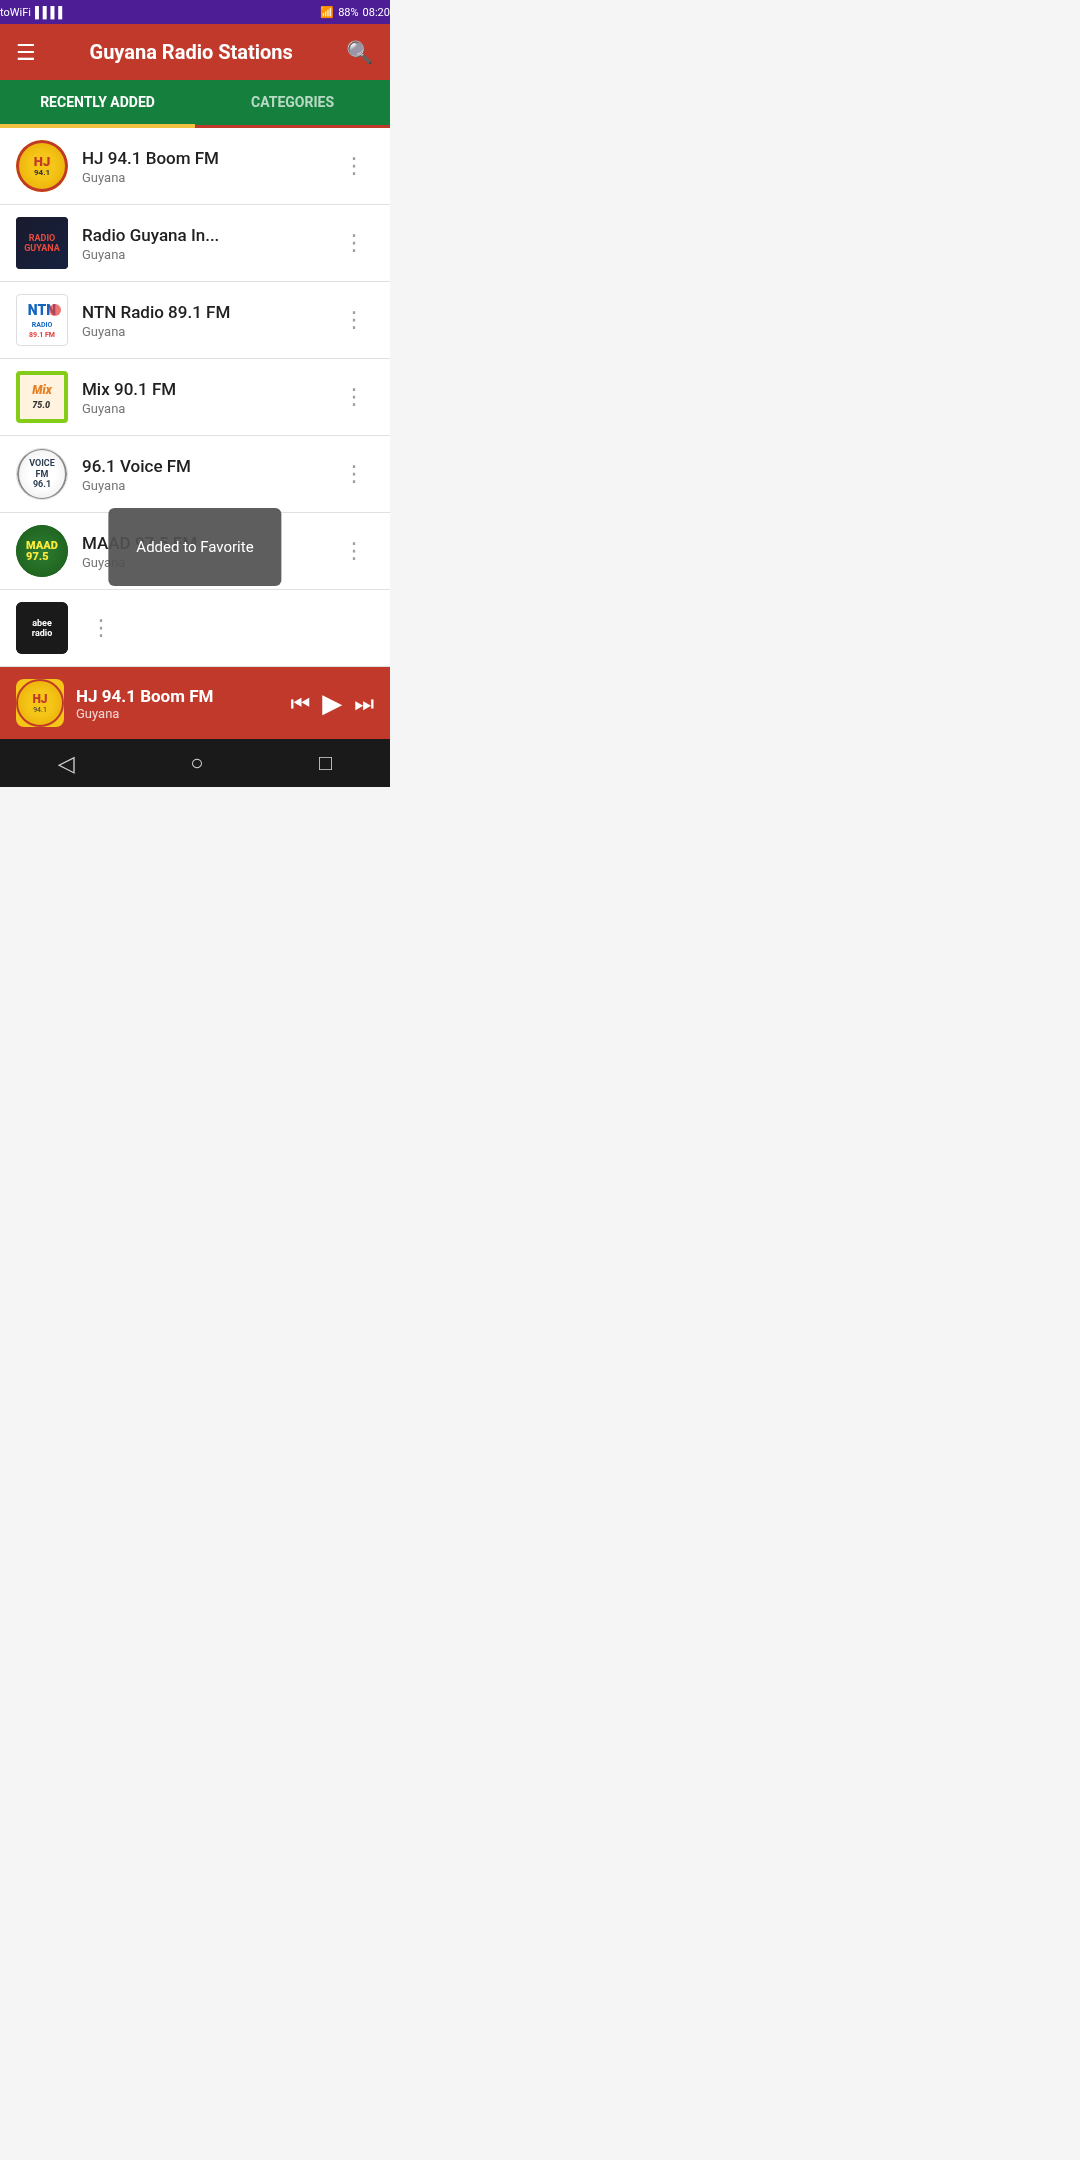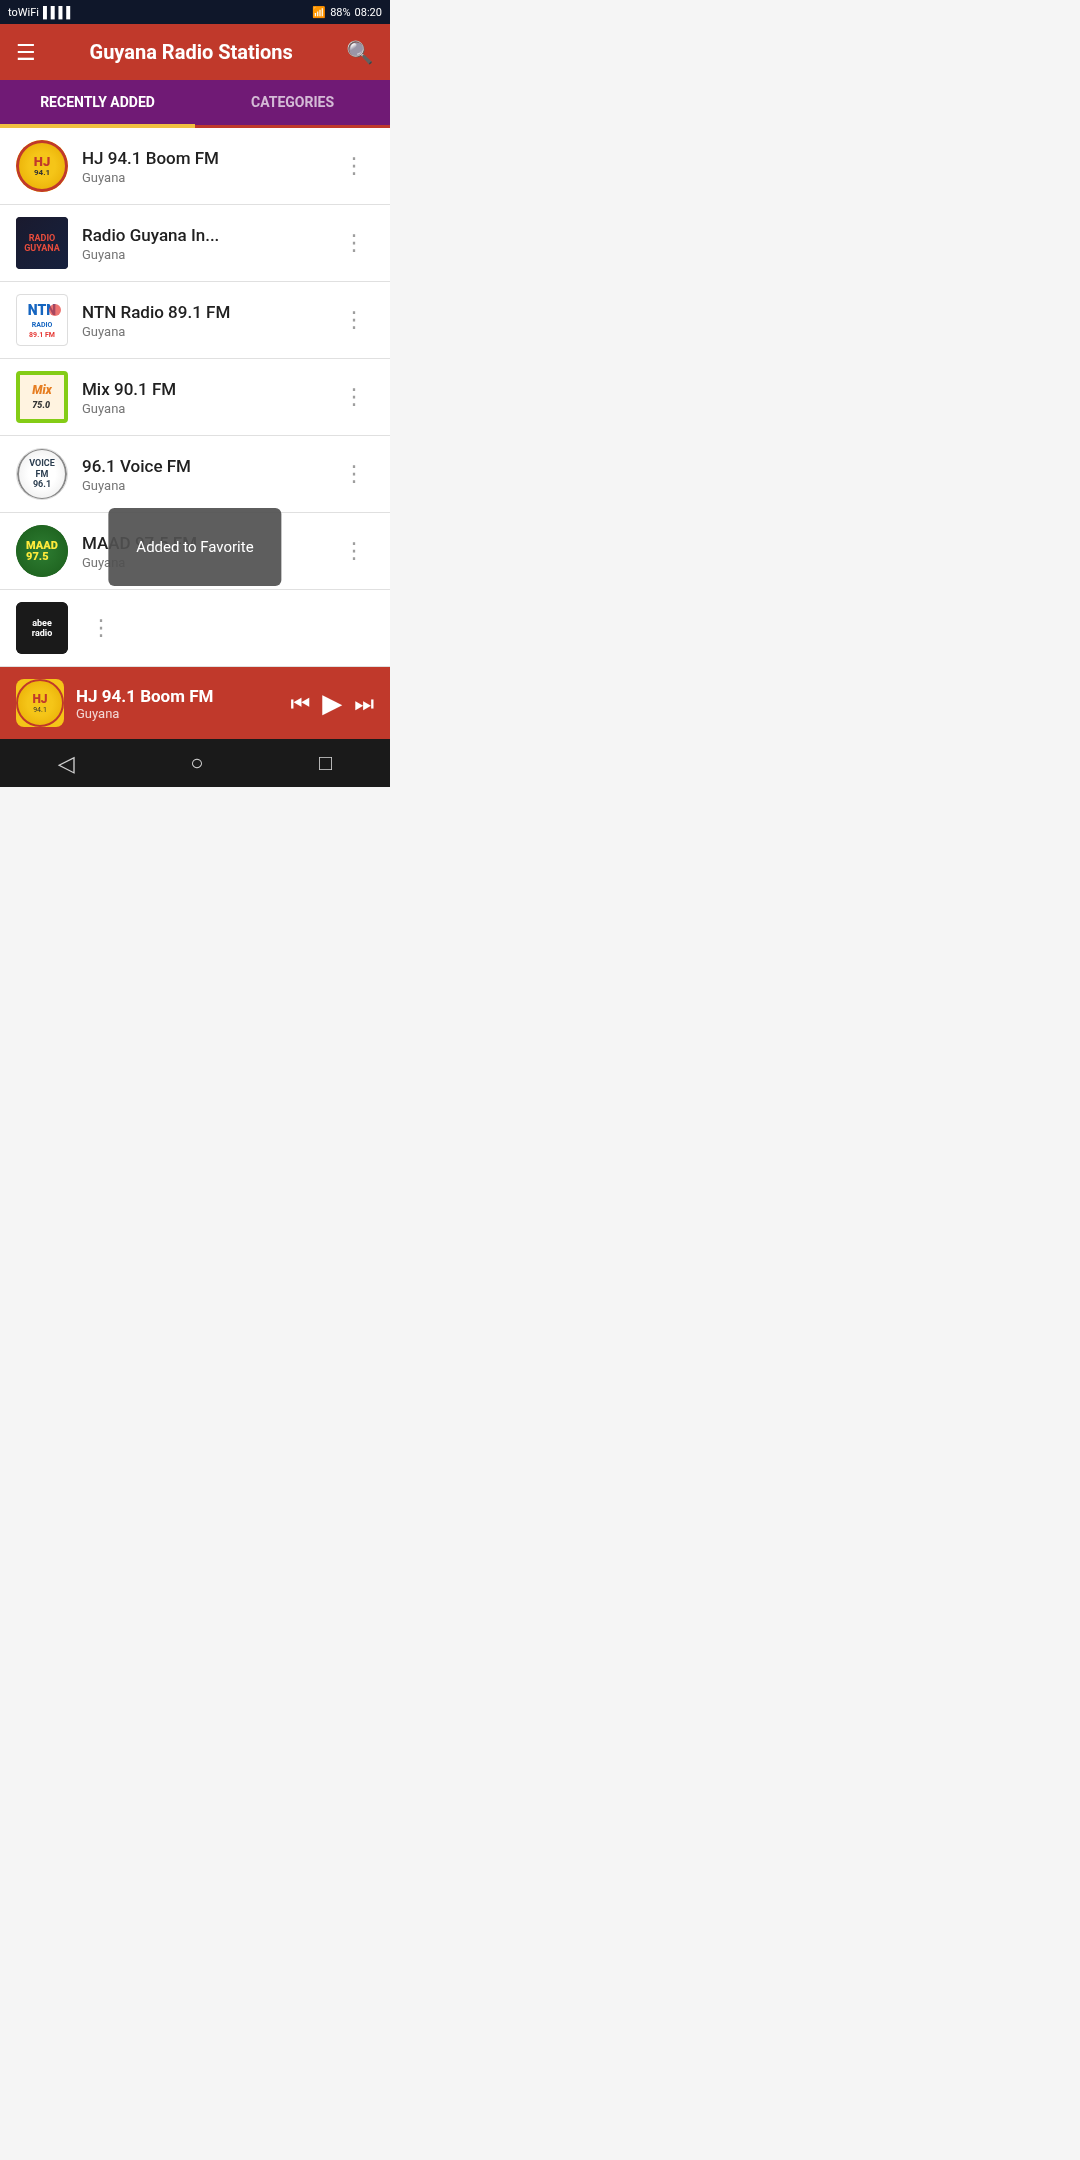--- a/index.html
+++ b/index.html
@@ -8,26 +8,26 @@
       width: 390px;
       min-height: 844px;
       font-family: 'Roboto', Arial, sans-serif;
       background: #f5f5f5;
       overflow-x: hidden;
       position: relative;
     }
 
     
     .status-bar {
-      background: #0f172a;
+      background: #4c1d95;
       height: 24px;
       display: flex;
       align-items: center;
       justify-content: space-between;
-      padding: 0 8px;
+      padding: 0 0;
       color: #fff;
       font-size: 11px;
     }
     .status-left { display: flex; align-items: center; gap: 4px; }
     .status-right { display: flex; align-items: center; gap: 4px; }
 
     
     .header {
       background: #c0392b;
       height: 56px;
@@ -43,21 +43,21 @@
       color: #fff;
     }
     .header-icon {
       color: #fff;
       font-size: 22px;
       cursor: pointer;
     }
 
     
     .tabs {
-      background: #701a75;
+      background: #15803d;
       display: flex;
       border-bottom: 3px solid #c0392b;
     }
     .tab {
       flex: 1;
       text-align: center;
       padding: 14px 0;
       font-size: 14px;
       font-weight: bold;
       cursor: pointer;

